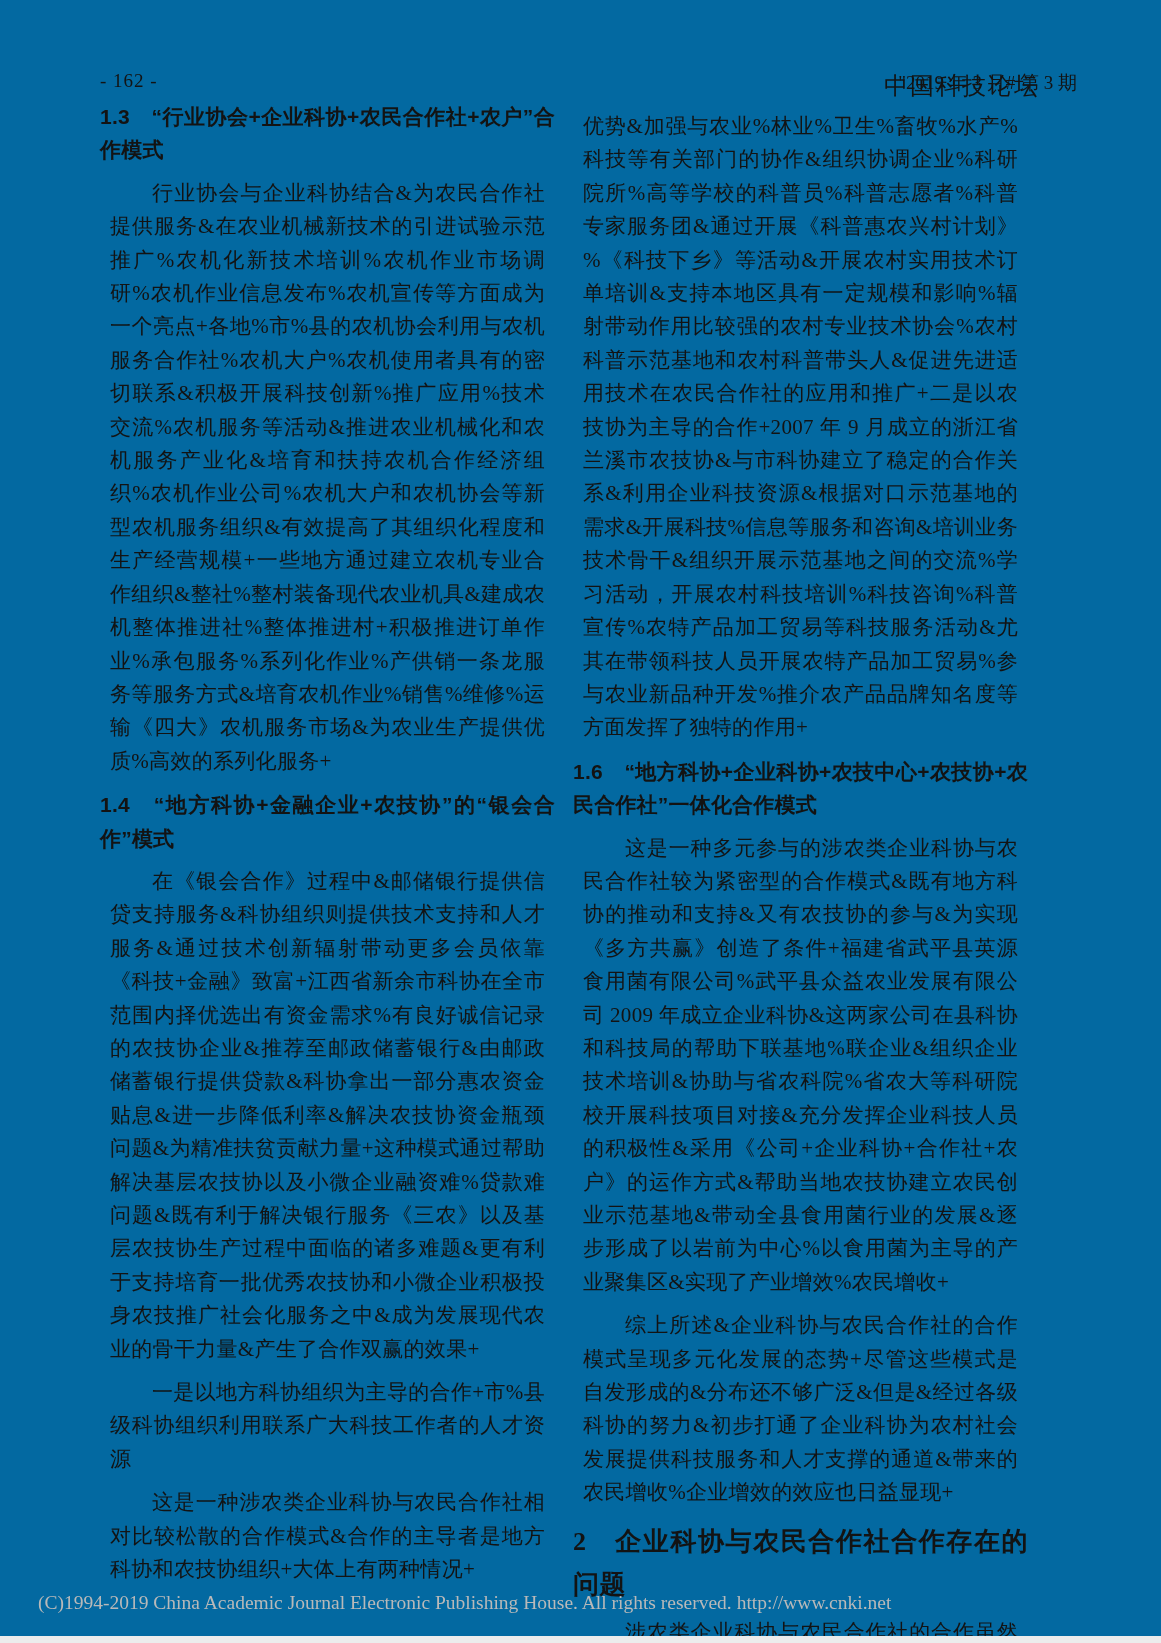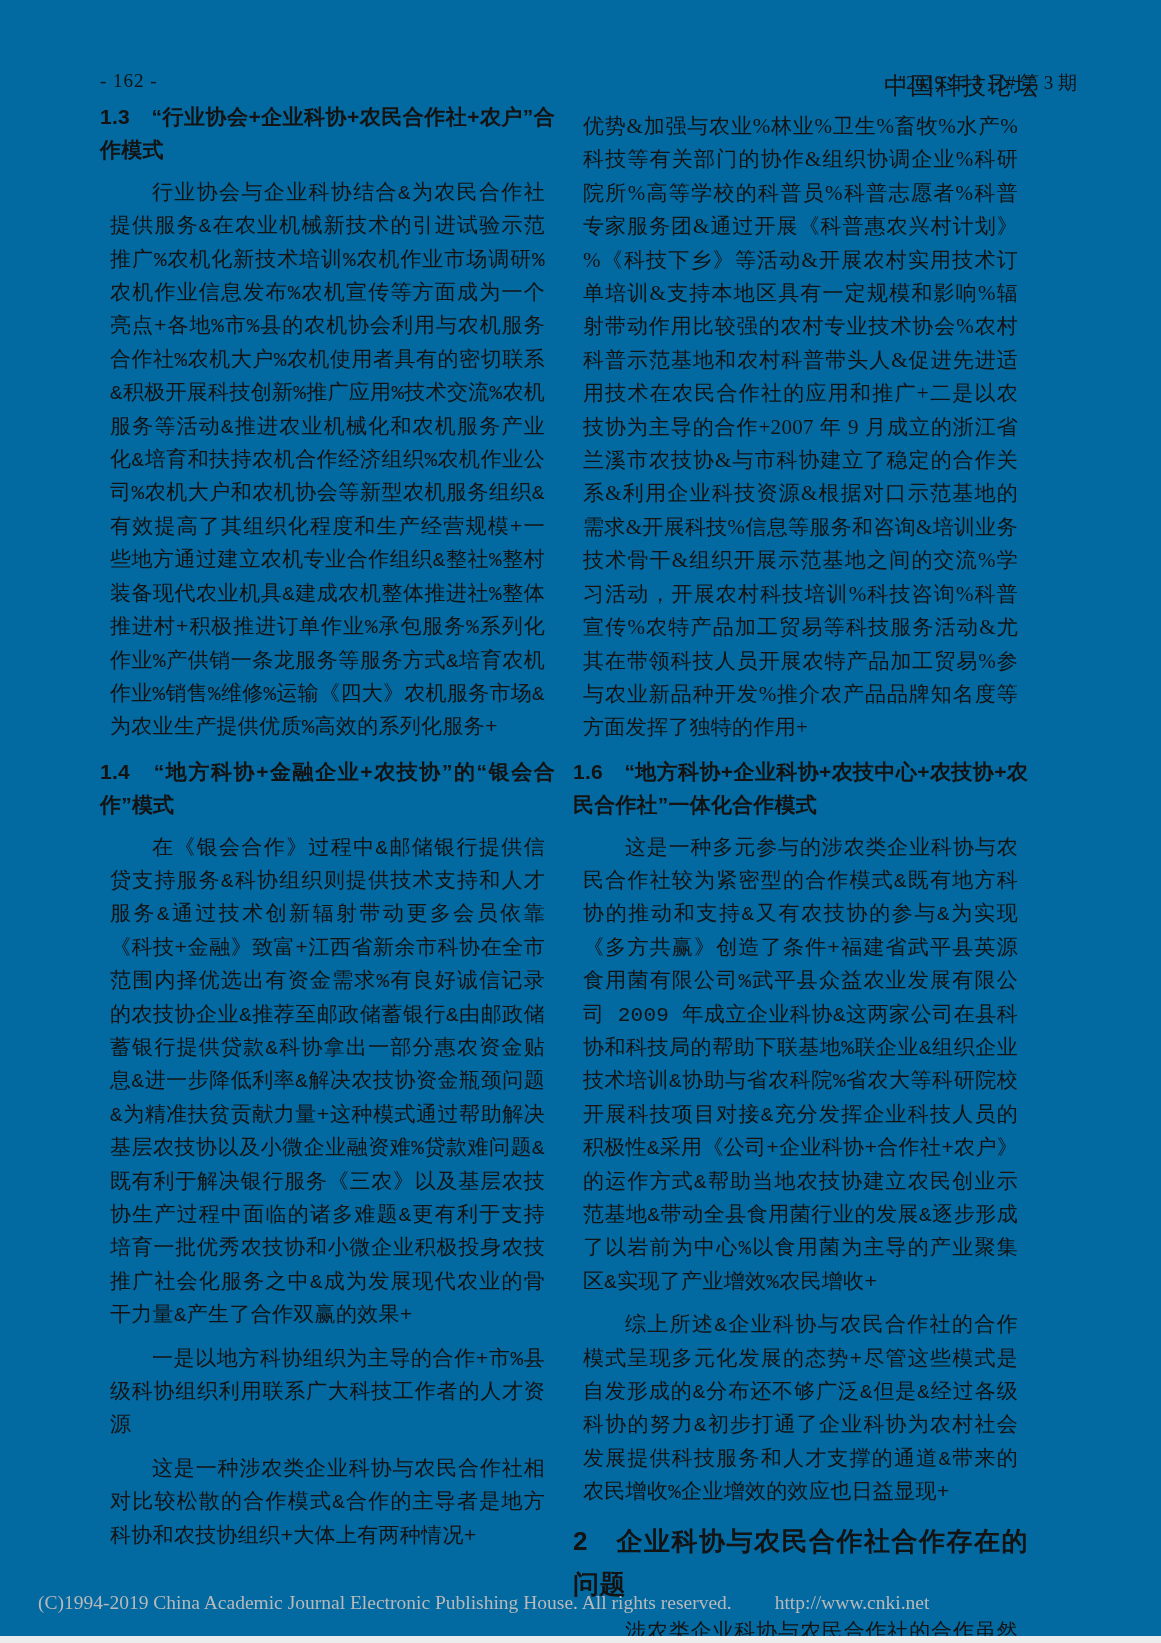--- a/index.html
+++ b/index.html
@@ -31,45 +31,45 @@
     display:flex; gap:18px;
   }
   .col { width:455px; }
   .body {
     margin:10px;
     font-size:21px; line-height:33.4px;
     text-align:justify;
     text-justify:inter-ideograph;
     letter-spacing:0.3px;
   }
-  .ind { text-indent:2em;font-family:Liberation Mono, monospace; }
+  .ind { text-indent:2em; }
   .h-sub {
     margin:0;
     font-family:"Liberation Sans","DejaVu Sans",sans-serif;
     font-weight:700;
     font-size:21px; line-height:33.4px;
     text-align:justify;
     letter-spacing:0.2px;
   }
   .h-main {
     margin:9px 0 7px 0;
-    font-family:Liberation Sans, sans-serif;
+    font-family:Liberation Serif, serif;
     font-weight:700;
     font-size:26px; line-height:43px;
     text-align:justify;
     letter-spacing:0.5px;
   }
   
   .footer {
     position:absolute; left:38px; top:1592px;
     color:#b9b9b9;
     font-size:19.5px;
     white-space:nowrap;
   }
-  .footer .url { margin-left:38px; }
+  .footer .url { }
   .bottom-strip {
     position:absolute; left:0; bottom:0;
     width:100%; height:7px;
     background:#ececec;
   }
 </style>
 </head>
 <body>
 
 <div class="page">

